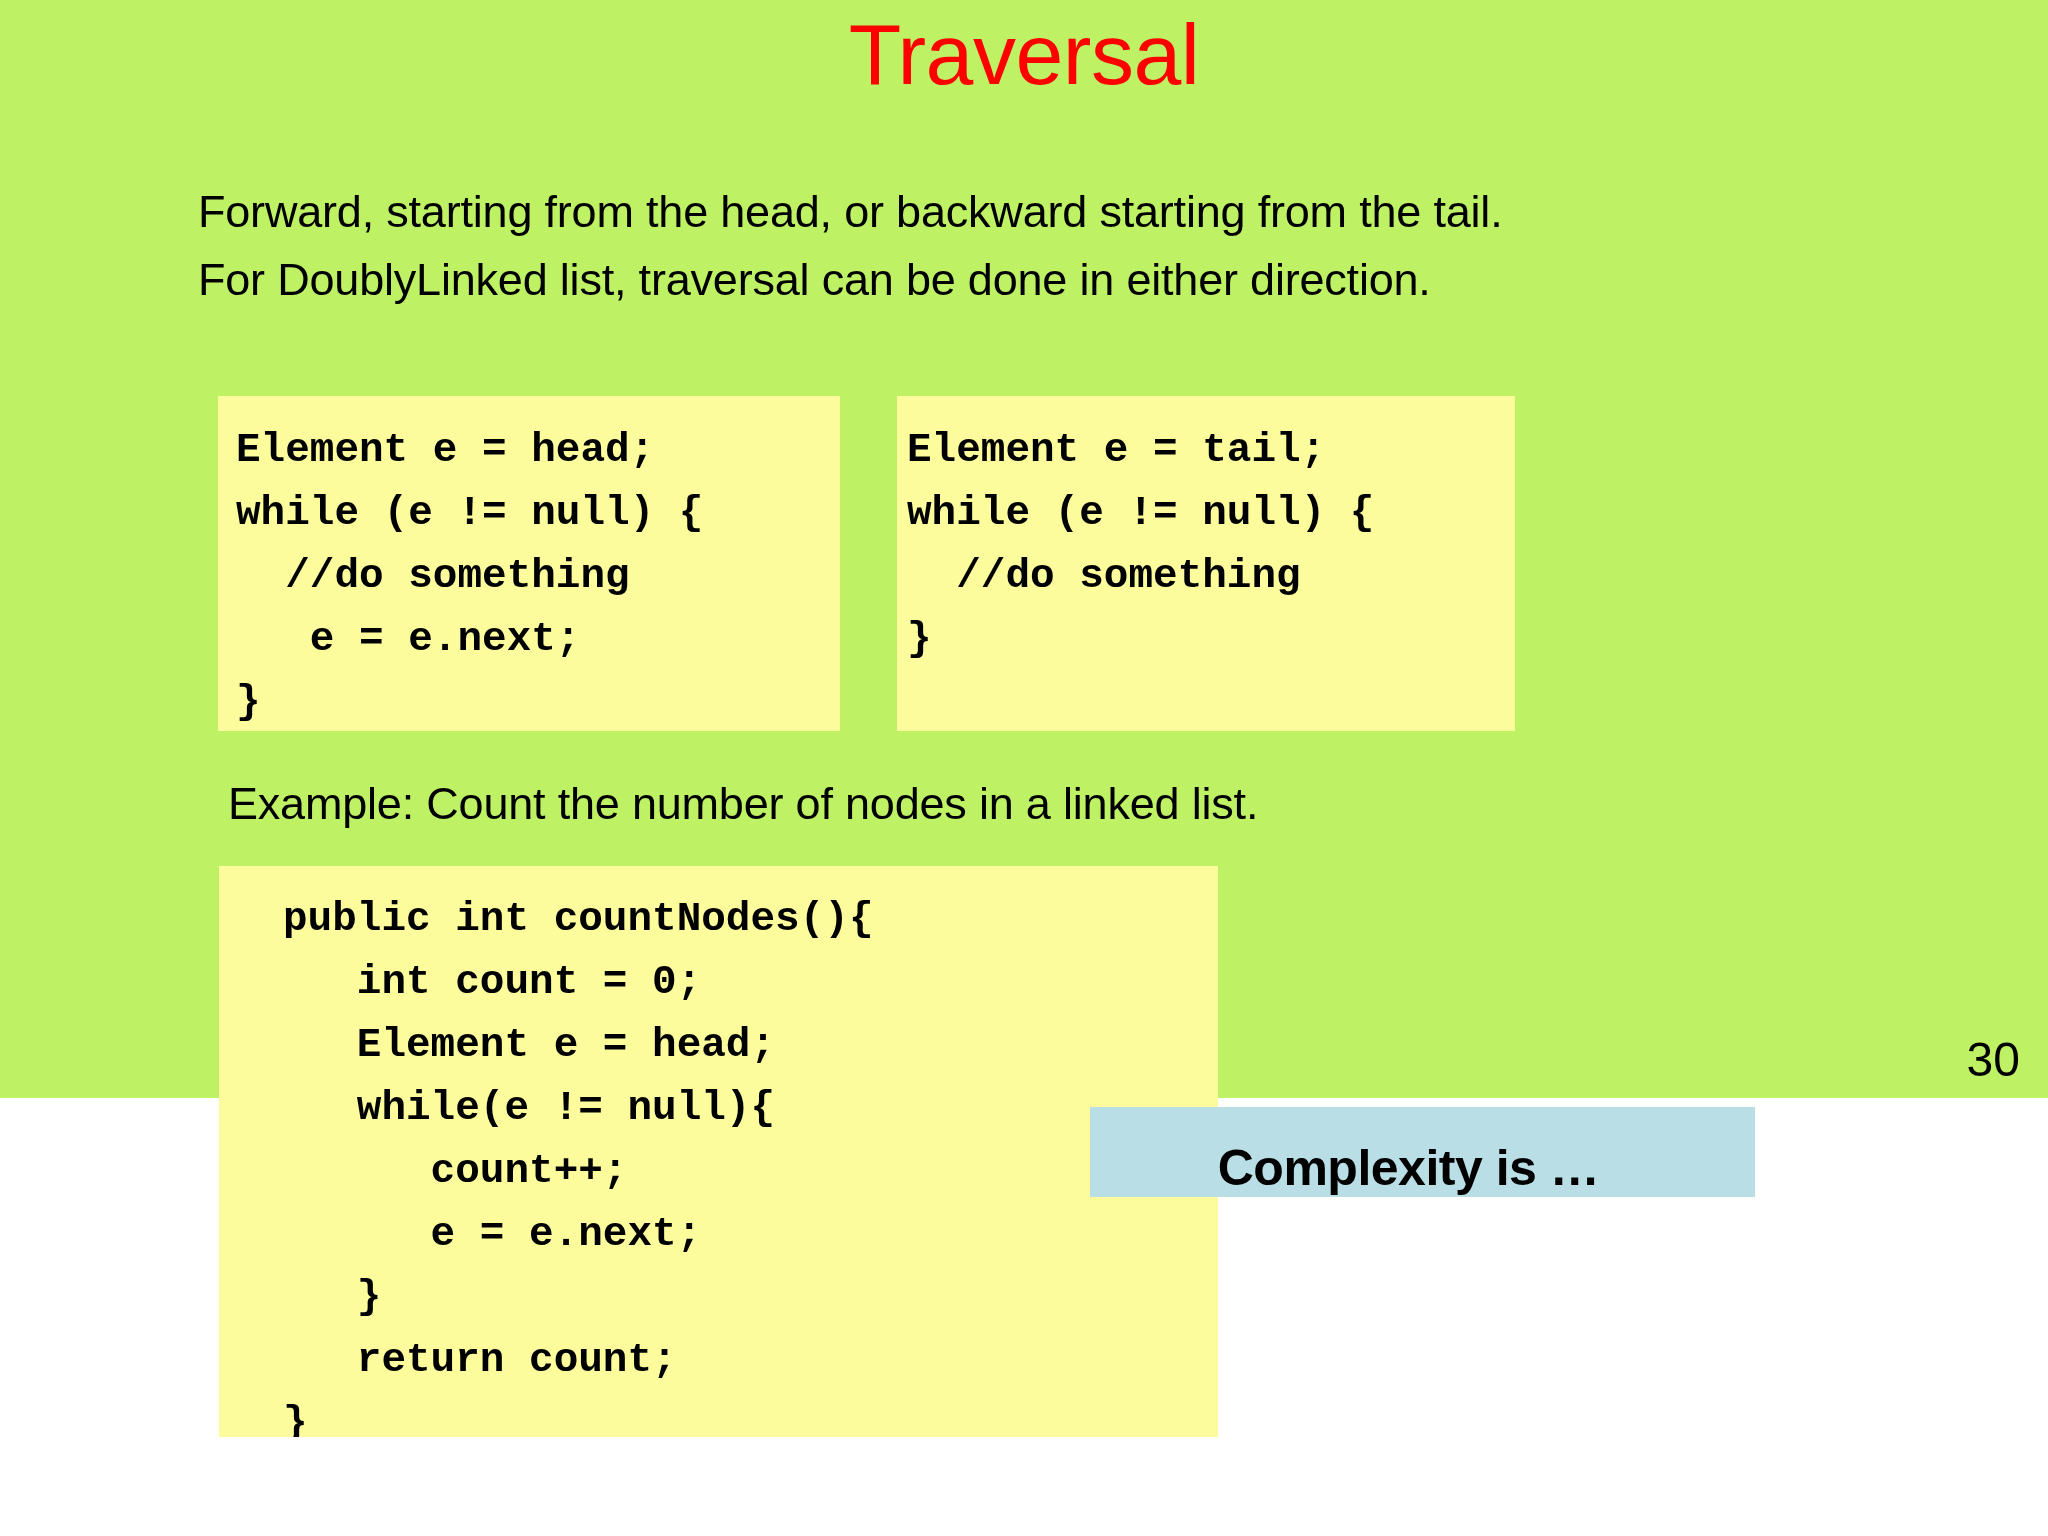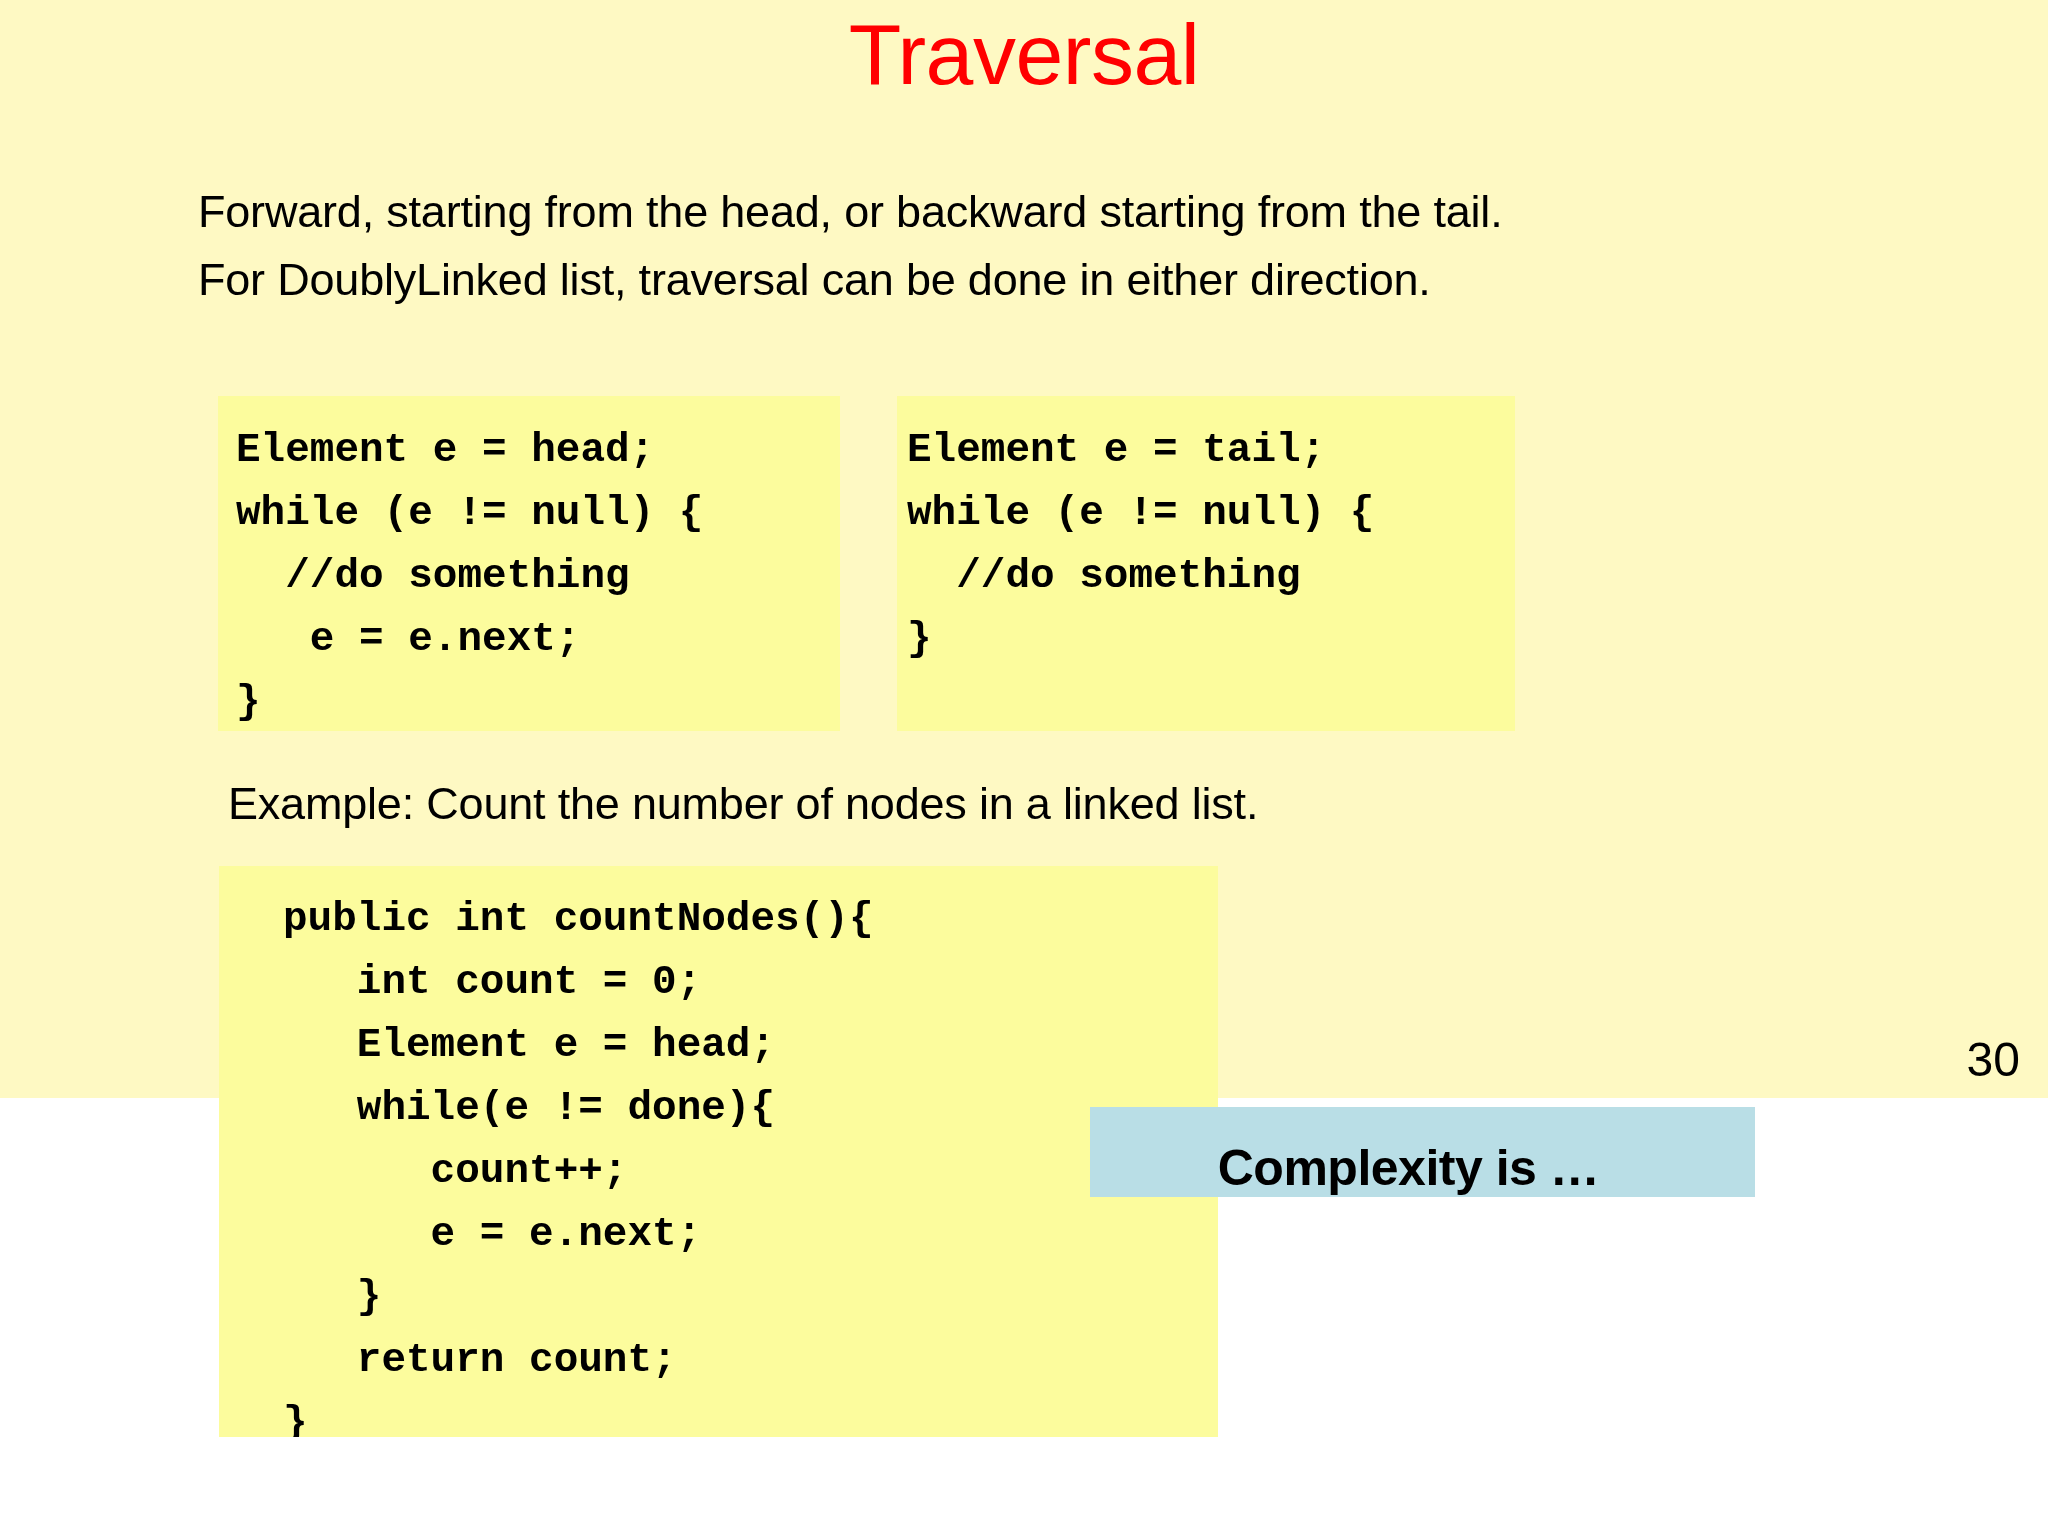--- a/index.html
+++ b/index.html
@@ -14,21 +14,21 @@
     overflow: hidden;
     font-family: "Liberation Sans", sans-serif;
     -webkit-font-smoothing: antialiased;
   }
 
   #slide {
     position: absolute;
     left: 0; top: 0;
     width: 2048px;
     height: 1098px;
-    background: #fef9c3;
+    background: #bef264;
   }
 
   
   #slide-title {
     position: absolute;
     left: 0;
     top: 8px;
     width: 2048px;
     text-align: center;
     color: #ff0000;
@@ -172,21 +172,21 @@
     <span class="code-line">  //do something</span>
     <span class="code-line">}</span>
   </div>
 
   <div id="example-caption">Example: Count the number of nodes in a linked list.</div>
 
   <div class="code-box" id="code-box-countnodes">
     <span class="code-line">public int countNodes(){</span>
     <span class="code-line">   int count = 0;</span>
     <span class="code-line">   Element e = head;</span>
-    <span class="code-line">   while(e != done){</span>
+    <span class="code-line">   while(e != null){</span>
     <span class="code-line">      count++;</span>
     <span class="code-line">      e = e.next;</span>
     <span class="code-line">   }</span>
     <span class="code-line">   return count;</span>
     <span class="code-line">}</span>
   </div>
 
   <div id="complexity-callout">
     <span class="callout-text">Complexity is …</span>
   </div>

